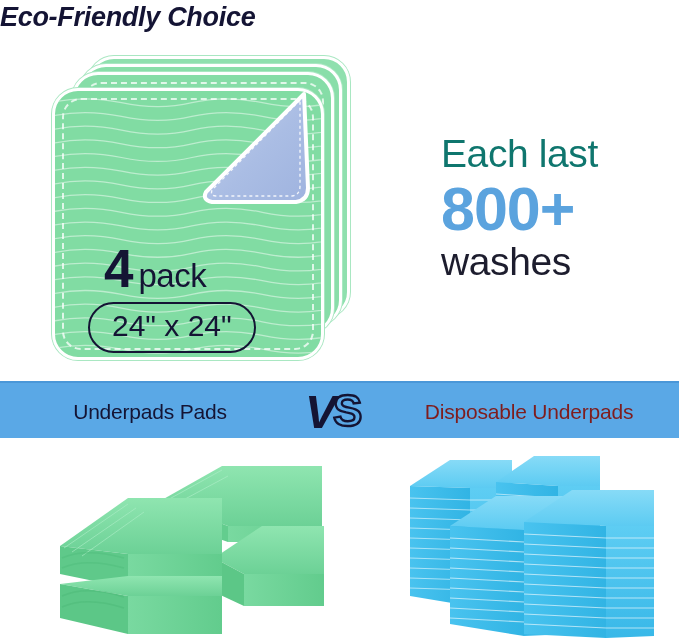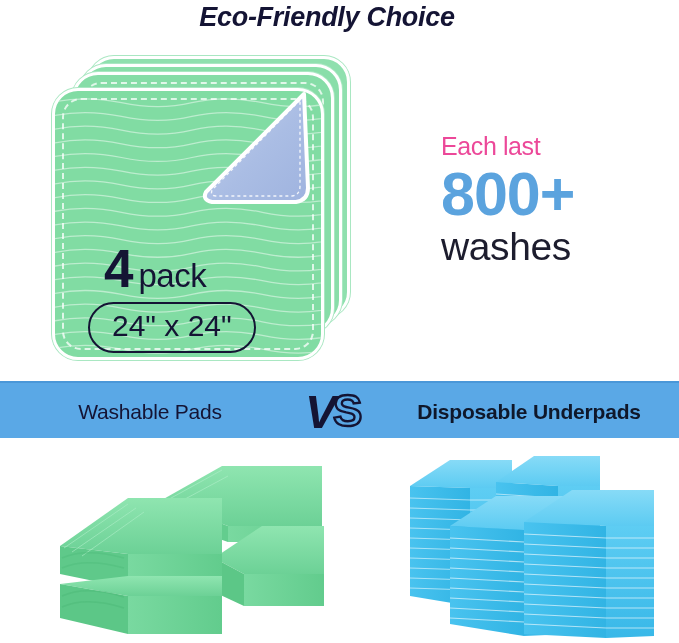--- a/index.html
+++ b/index.html
@@ -9,21 +9,21 @@
     background:#ffffff;
     font-family:"Liberation Sans", sans-serif;
     overflow:hidden;
     position:relative;
   }
   .stage{position:relative;width:679px;height:643px;overflow:hidden;background:#fff;}
 
   
   .title{
     position:absolute;left:0;top:2px;width:654px;
-    text-align:center;
+    text-align:left;
     font-size:27px;
     font-weight:bold;
     font-style:italic;
     letter-spacing:-0.3px;
     color:#141434;
     font-family:"Liberation Sans", sans-serif;
   }
 
   
   .pad-stack{position:absolute;left:44px;top:54px;width:320px;height:315px;}
@@ -87,21 +87,21 @@
     border-radius:26px;
     color:#141434;
     font-size:30px;
     line-height:1.05;
     letter-spacing:0px;
     white-space:nowrap;
   }
 
   
   .claim{position:absolute;left:441px;top:133px;width:230px;color:#141434;}
-  .claim-top{font-size:25px;line-height:1.1;letter-spacing:-0.4px;color:#ec4899;}
+  .claim-top{font-size:39px;line-height:1.1;letter-spacing:-0.4px;color:#0f766e;}
   .claim-big{
     font-size:61px;font-weight:bold;line-height:1.02;
     color:#5ba3de;letter-spacing:-1px;margin-top:2px;
   }
   .claim-bot{font-size:39px;line-height:1.1;letter-spacing:-0.4px;color:#1d1d2e;margin-top:1px;}
 
   
   .vs-bar{
     position:absolute;left:0;top:381px;width:679px;height:57px;
     background:#5aa8e6;
@@ -109,21 +109,21 @@
     box-sizing:border-box;
   }
   .vs-left{
     position:absolute;left:0;top:0;width:300px;height:57px;
     display:flex;align-items:center;justify-content:center;
     font-size:21px;color:#141434;letter-spacing:-0.2px;
   }
   .vs-right{
     position:absolute;right:0;top:0;width:300px;height:57px;
     display:flex;align-items:center;justify-content:center;
-    font-size:21px;color:#0f172a;letter-spacing:-0.2px;font-weight:bold;
+    font-size:21px;color:#7f1d1d;letter-spacing:-0.2px;
   }
   .vs-mark{
     position:absolute;left:303px;top:-1px;width:80px;height:57px;
   }
   .vs-mark svg{display:block;}
 
   
   .bottom{position:absolute;left:0;top:438px;width:679px;height:205px;background:#fff;}
   .photo-left{position:absolute;left:32px;top:8px;width:300px;height:195px;}
   .photo-right{position:absolute;left:392px;top:8px;width:290px;height:195px;}
@@ -199,21 +199,21 @@
     <div class="size-pill">24" x 24"</div>
   </div>
 
   <div class="claim">
     <div class="claim-top">Each last</div>
     <div class="claim-big">800+</div>
     <div class="claim-bot">washes</div>
   </div>
 
   <div class="vs-bar">
-    <div class="vs-left">Washable Pads</div>
+    <div class="vs-left">Underpads Pads</div>
     <div class="vs-mark">
       <svg width="80" height="58" viewBox="0 0 80 58" aria-hidden="true">
         <text x="2" y="46" font-family="Liberation Sans, sans-serif" font-size="47" font-weight="bold" font-style="italic" fill="#141434">V</text>
         <text x="30" y="44" font-family="Liberation Sans, sans-serif" font-size="44" font-weight="bold" fill="none" stroke="#141434" stroke-width="2.4">S</text>
       </svg>
     </div>
     <div class="vs-right">Disposable Underpads</div>
   </div>
 
   <div class="bottom">

